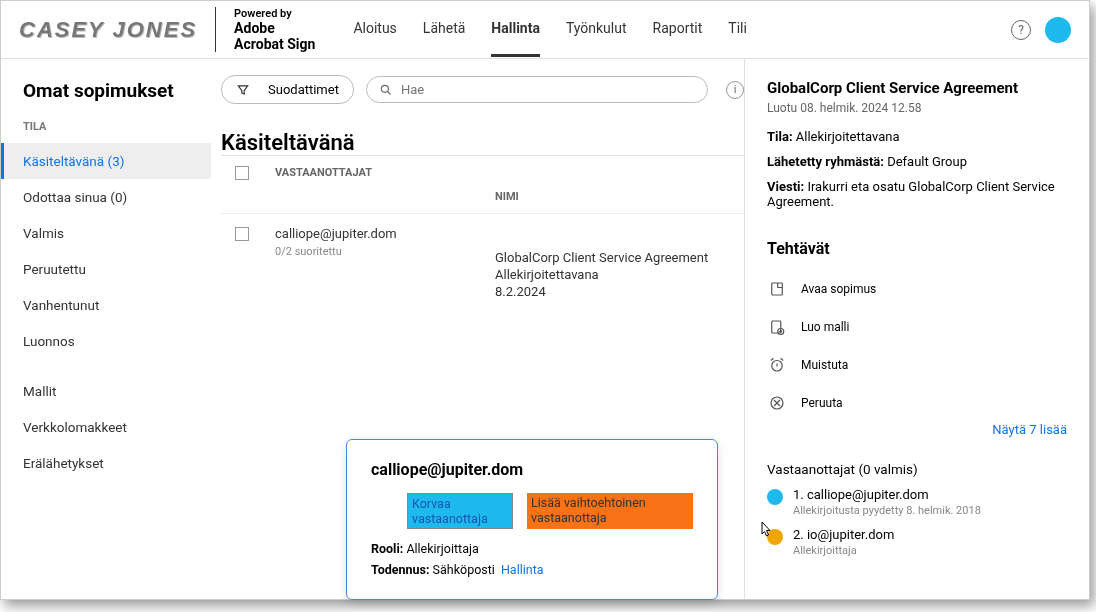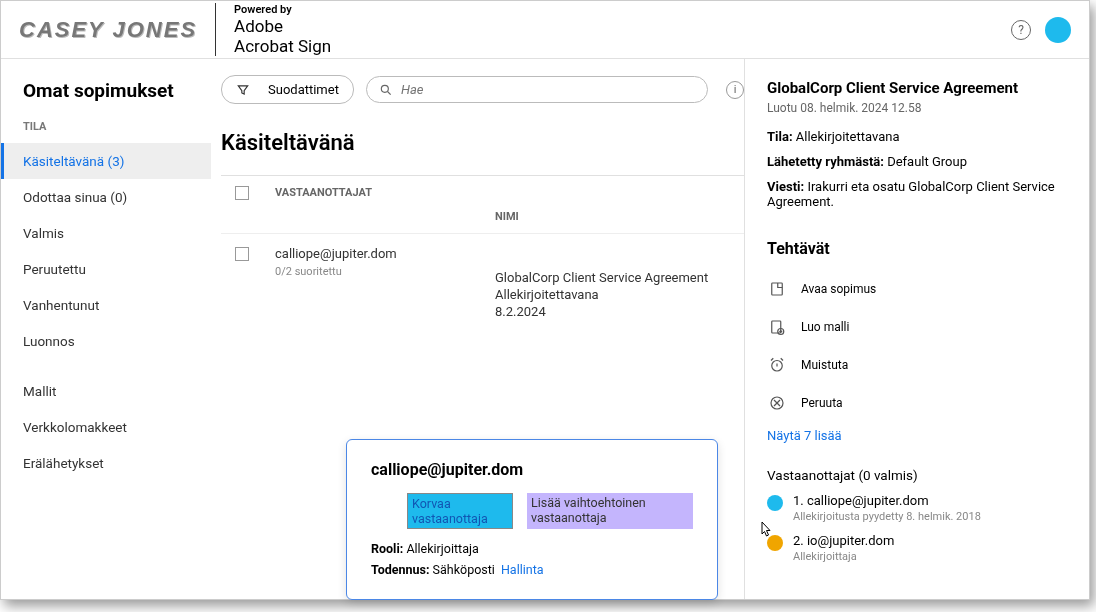--- a/index.html
+++ b/index.html
@@ -2,88 +2,96 @@
 <html><head>
 <meta charset="utf-8">
 <style>
 * { margin: 0; padding: 0; box-sizing: border-box; font-family: -apple-system, BlinkMacSystemFont, "Segoe UI", Roboto, sans-serif; }
 body { width: 1096px; height: 612px; background: #fff; overflow: hidden; position: relative; }
 .frame { width: 1090px; height: 600px; border: 1px solid #ccc; box-shadow: 4px 6px 12px rgba(0,0,0,0.4); position: relative; background: #fff; }
 .header { display: flex; align-items: center; height: 58px; border-bottom: 1px solid #e0e0e0; padding: 0 18px; }
 .logo { font-family: Arial, sans-serif; font-size: 22px; font-weight: 900; letter-spacing: 2px; color: #777; text-shadow: 1px 1px 0 #bbb, -1px -1px 0 #fff; font-style: italic; }
 .powered { margin-left: 18px; padding-left: 18px; border-left: 1px solid #333; }
 .powered-by { font-size: 11px; font-weight: 600; }
-.acrobat { font-size: 17px; font-weight: 400; }
+.acrobat { font-size: 14px; font-weight: 700; }
 .nav { display: flex; gap: 26px; margin-left: 38px; }
 .nav-item { font-size: 14px; color: #333; cursor: pointer; padding: 18px 0; }
 .nav-item.active { font-weight: 700; border-bottom: 3px solid #333; }
 .header-right { margin-left: auto; display: flex; align-items: center; gap: 14px; }
 .help-icon { width: 20px; height: 20px; border: 1.5px solid #666; border-radius: 50%; display: flex; align-items: center; justify-content: center; font-size: 12px; color: #666; cursor: pointer; }
 .avatar { width: 26px; height: 26px; border-radius: 50%; background: #1ebaed; cursor: pointer; }
 .body { display: flex; height: calc(100% - 58px); }
 .sidebar { width: 210px; padding: 20px 0; }
 .sidebar-title { font-size: 19px; font-weight: 700; padding: 0 22px 18px; }
 .tila-label { font-size: 11px; font-weight: 700; color: #777; padding: 0 22px 10px; }
 .sidebar-item { padding: 10px 22px; font-size: 13.5px; color: #333; cursor: pointer; }
 .sidebar-item.selected { background: #eee; color: #1473e6; border-left: 3px solid #1473e6; padding-left: 19px; }
 .main { flex: 1; padding: 16px 0 0 10px; overflow: hidden; }
 .toolbar { display: flex; gap: 12px; align-items: center; margin-bottom: 26px; }
 .filter-btn { display: flex; align-items: center; gap: 18px; border: 1px solid #bbb; border-radius: 14px; padding: 6px 14px; font-size: 13px; cursor: pointer; }
 .search-wrap { flex: 1; display: flex; align-items: center; border: 1px solid #bbb; border-radius: 14px; padding: 5px 12px; max-width: 350px; }
-.search-wrap input { border: none; outline: none; font-size: 13px; font-style: italic; flex: 1; margin-left: 8px; }
+.search-wrap input { border: none; outline: none; font-size: 13px; flex: 1; margin-left: 8px; }
 .info-icon { width: 18px; height: 18px; border: 1px solid #999; border-radius: 50%; display: flex; align-items: center; justify-content: center; font-size: 11px; color: #666; margin-left: 6px; cursor: pointer; }
-.section-title { font-size: 22px; font-weight: 600; margin-bottom: 20px; }
+.section-title { font-size: 22px; font-weight: 600; }
 .table { border-top: 1px solid #e0e0e0; }
 .thead { display: flex; padding: 10px 14px; font-size: 11px; font-weight: 700; color: #666; border-bottom: 1px solid #eee; }
 .trow { display: flex; padding: 12px 14px; }
 .col-chk { width: 40px; }
 .col-rec { width: 220px; }
 .col-name { flex: 1; margin-top: 24px; }
 .rec-email { font-size: 13px; color: #333; }
 .rec-sub { font-size: 11px; color: #888; margin-top: 4px; }
 .name-title { font-size: 13px; color: #333; }
 .name-line { font-size: 13px; color: #333; margin-top: 2px; }
 .chk { width: 14px; height: 14px; border: 1.5px solid #999; background: #fff; cursor: pointer; display: inline-block; }
 .popup { position: absolute; left: 345px; top: 438px; width: 372px; border: 1px solid #4b87e6; border-radius: 6px; padding: 20px 24px 16px; box-shadow: 0 3px 10px rgba(0,0,0,0.12); background: #fff; }
 .popup-title { font-size: 16px; font-weight: 700; margin-bottom: 14px; }
 .popup-actions { display: flex; gap: 14px; margin-bottom: 12px; padding-left: 36px; }
 .action-link1 { background: #1ebaed; color: #1156b3; font-size: 12.5px; padding: 2px 4px; border: 1px solid #888; cursor: pointer; }
-.action-link2 { background: #c4b5fd; color: #333; font-size: 12.5px; padding: 2px 4px; cursor: pointer; }
+.action-link2 { background: #f97316; color: #333; font-size: 12.5px; padding: 2px 4px; cursor: pointer; }
 .popup-line { font-size: 12.5px; margin-bottom: 6px; }
 .popup-line b { font-weight: 700; }
 .edit-link { color: #1473e6; cursor: pointer; margin-left: 6px; }
 .detail { width: 345px; border-left: 1px solid #e0e0e0; padding: 20px 22px; overflow-y: auto; }
 .detail-title { font-size: 15px; font-weight: 700; }
 .detail-date { font-size: 12px; color: #666; margin-top: 4px; margin-bottom: 14px; }
 .detail-line { font-size: 13px; margin-bottom: 10px; }
 .detail-line b { font-weight: 700; }
 .actions-title { font-size: 16px; font-weight: 700; margin-top: 30px; margin-bottom: 12px; }
 .action-row { display: flex; align-items: center; gap: 14px; padding: 9px 0; font-size: 12px; cursor: pointer; }
 .action-icon { width: 20px; height: 20px; display: flex; align-items: center; justify-content: center; color: #666; }
-.show-more { text-align: left; color: #1473e6; font-size: 13px; cursor: pointer; margin-top: 6px; }
+.show-more { text-align: right; color: #1473e6; font-size: 13px; cursor: pointer; }
 .recipients-title { font-size: 13.5px; margin-top: 24px; margin-bottom: 10px; }
 .recip-row { display: flex; gap: 10px; margin-bottom: 10px; align-items: flex-start; }
 .recip-dot { width: 16px; height: 16px; border-radius: 50%; margin-top: 2px; flex-shrink: 0; }
 .recip-dot.blue { background: #1ebaed; }
 .recip-dot.yellow { background: #f0a500; }
 .recip-name { font-size: 13px; }
 .recip-sub { font-size: 11px; color: #888; margin-top: 2px; }
 .cursor { position: absolute; left: 754px; top: 519px; font-size: 18px; pointer-events: none; }
 svg { display: block; }
 </style>
 </head>
 <body>
 
 <div class="frame">
   <div class="header">
     <div class="logo">CASEY JONES</div>
     <div class="powered">
       <div class="powered-by">Powered by</div>
       <div class="acrobat">Adobe</div>
       <div class="acrobat">Acrobat Sign</div>
+    </div>
+    <div class="nav">
+      <div class="nav-item">Aloitus</div>
+      <div class="nav-item">Lähetä</div>
+      <div class="nav-item active">Hallinta</div>
+      <div class="nav-item">Työnkulut</div>
+      <div class="nav-item">Raportit</div>
+      <div class="nav-item">Tili</div>
     </div>
     <div class="header-right">
       <div class="help-icon">?</div>
       <div class="avatar"></div>
     </div>
   </div>
 
   <div class="body">
     <div class="sidebar">
       <div class="sidebar-title">Omat sopimukset</div>

